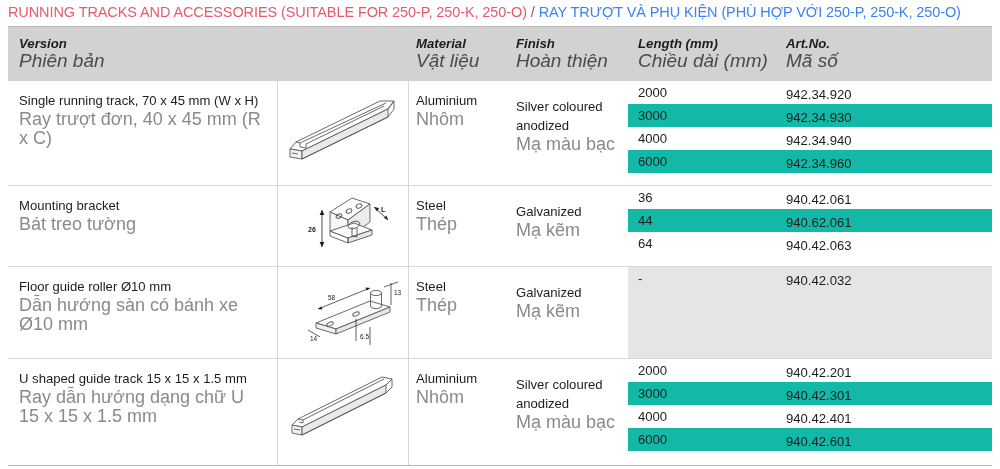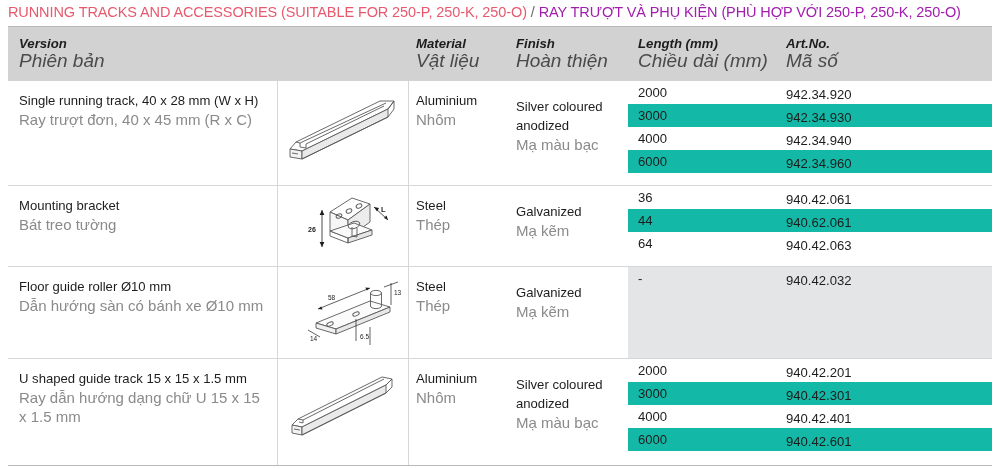--- a/index.html
+++ b/index.html
@@ -29,21 +29,21 @@
     top: 2px;
     width: 990px;
     height: 20px;
     line-height: 20px;
     font-size: 14.5px;
     white-space: nowrap;
     letter-spacing: -0.1px;
   }
   .section-title .t-en { color: #e8596e; }
   .section-title .t-sep { color: #6b6b6b; }
-  .section-title .t-vi { color: #a21caf; }
+  .section-title .t-vi { color: #3b82f6; }
 
   
   .table {
     position: absolute;
     left: 8px;
     top: 26px;
     width: 984px;
     height: 440px;
     box-sizing: border-box;
     border-top: 1px solid #b9b9b9;
@@ -144,21 +144,21 @@
   }
 
   .en {
     display: block;
     font-size: 13.1px;
     color: #1d1d1d;
     line-height: 19px;
   }
   .vi {
     display: block;
-    font-size: 15px;
+    font-size: 18px;
     color: #8a8a8a;
     line-height: 19px;
   }
 
   
   .vrow {
     position: relative;
     height: 23px;
     box-sizing: border-box;
   }
@@ -232,21 +232,21 @@
       </div>
     </div>
 
     <div class="tbody">
 
       <div class="prow" style="height:105px">
         <div class="vline v1"></div>
         <div class="vline v2"></div>
 
         <div class="c-version">
-          <span class="en">Single running track, 40 x 28 mm (W x H)</span>
+          <span class="en">Single running track, 70 x 45 mm (W x H)</span>
           <span class="vi">Ray trượt đơn, 40 x 45 mm (R x C)</span>
         </div>
 
         <div class="c-img">
           <div class="illo">
             <svg width="130" height="92" viewBox="0 0 130 92">
               <g fill="none" stroke="#58595b" stroke-width="0.9" stroke-linejoin="round">
                 <polygon points="12,62 18,55 102,14 116,14 110,22 24,64" fill="#ffffff"></polygon>
                 <polygon points="12,62 24,64 24,72 12,70" fill="#f2f2f2"></polygon>
                 <polygon points="24,64 110,22 110,30 24,72" fill="#e9e9e9"></polygon>

